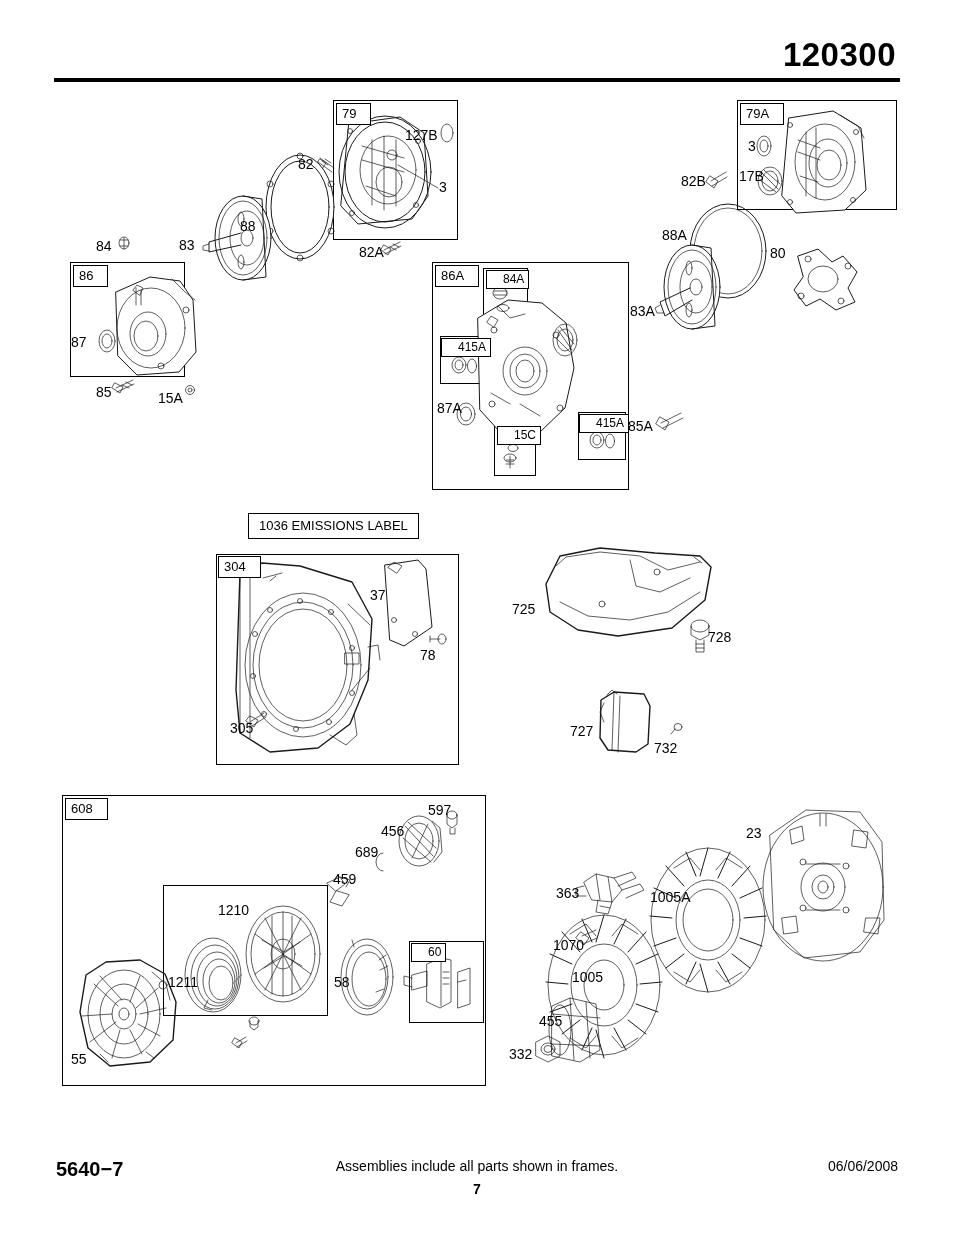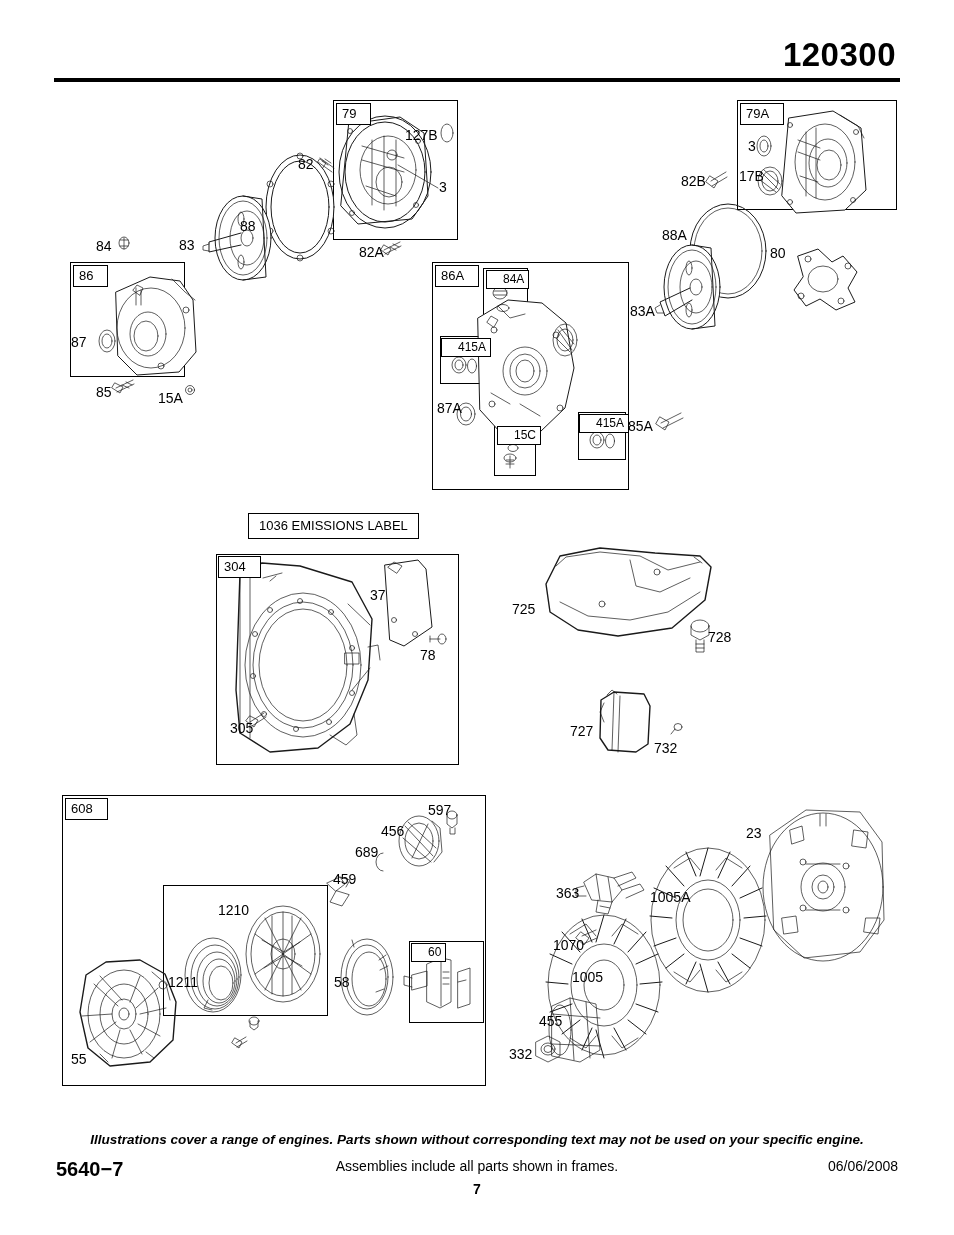--- a/index.html
+++ b/index.html
@@ -595,19 +595,18 @@
   <div class="ref" style="left:71px;top:1052px;">55</div>
 
   <div class="ref" style="left:746px;top:826px;">23</div>
   <div class="ref" style="left:556px;top:886px;">363</div>
   <div class="ref" style="left:650px;top:890px;">1005A</div>
   <div class="ref" style="left:553px;top:938px;">1070</div>
   <div class="ref" style="left:572px;top:970px;">1005</div>
   <div class="ref" style="left:539px;top:1014px;">455</div>
   <div class="ref" style="left:509px;top:1047px;">332</div>
 
-  <div class="foot-note">Illustrations cover a range of engines. Parts shown without corresponding text may not be used on your specific engine.</div>
   <div class="foot-left">5640−7</div>
   <div class="foot-center">Assemblies include all parts shown in frames.</div>
   <div class="foot-right">06/06/2008</div>
   <div class="foot-page">7</div>
 
 </div>
 
 </body></html>

